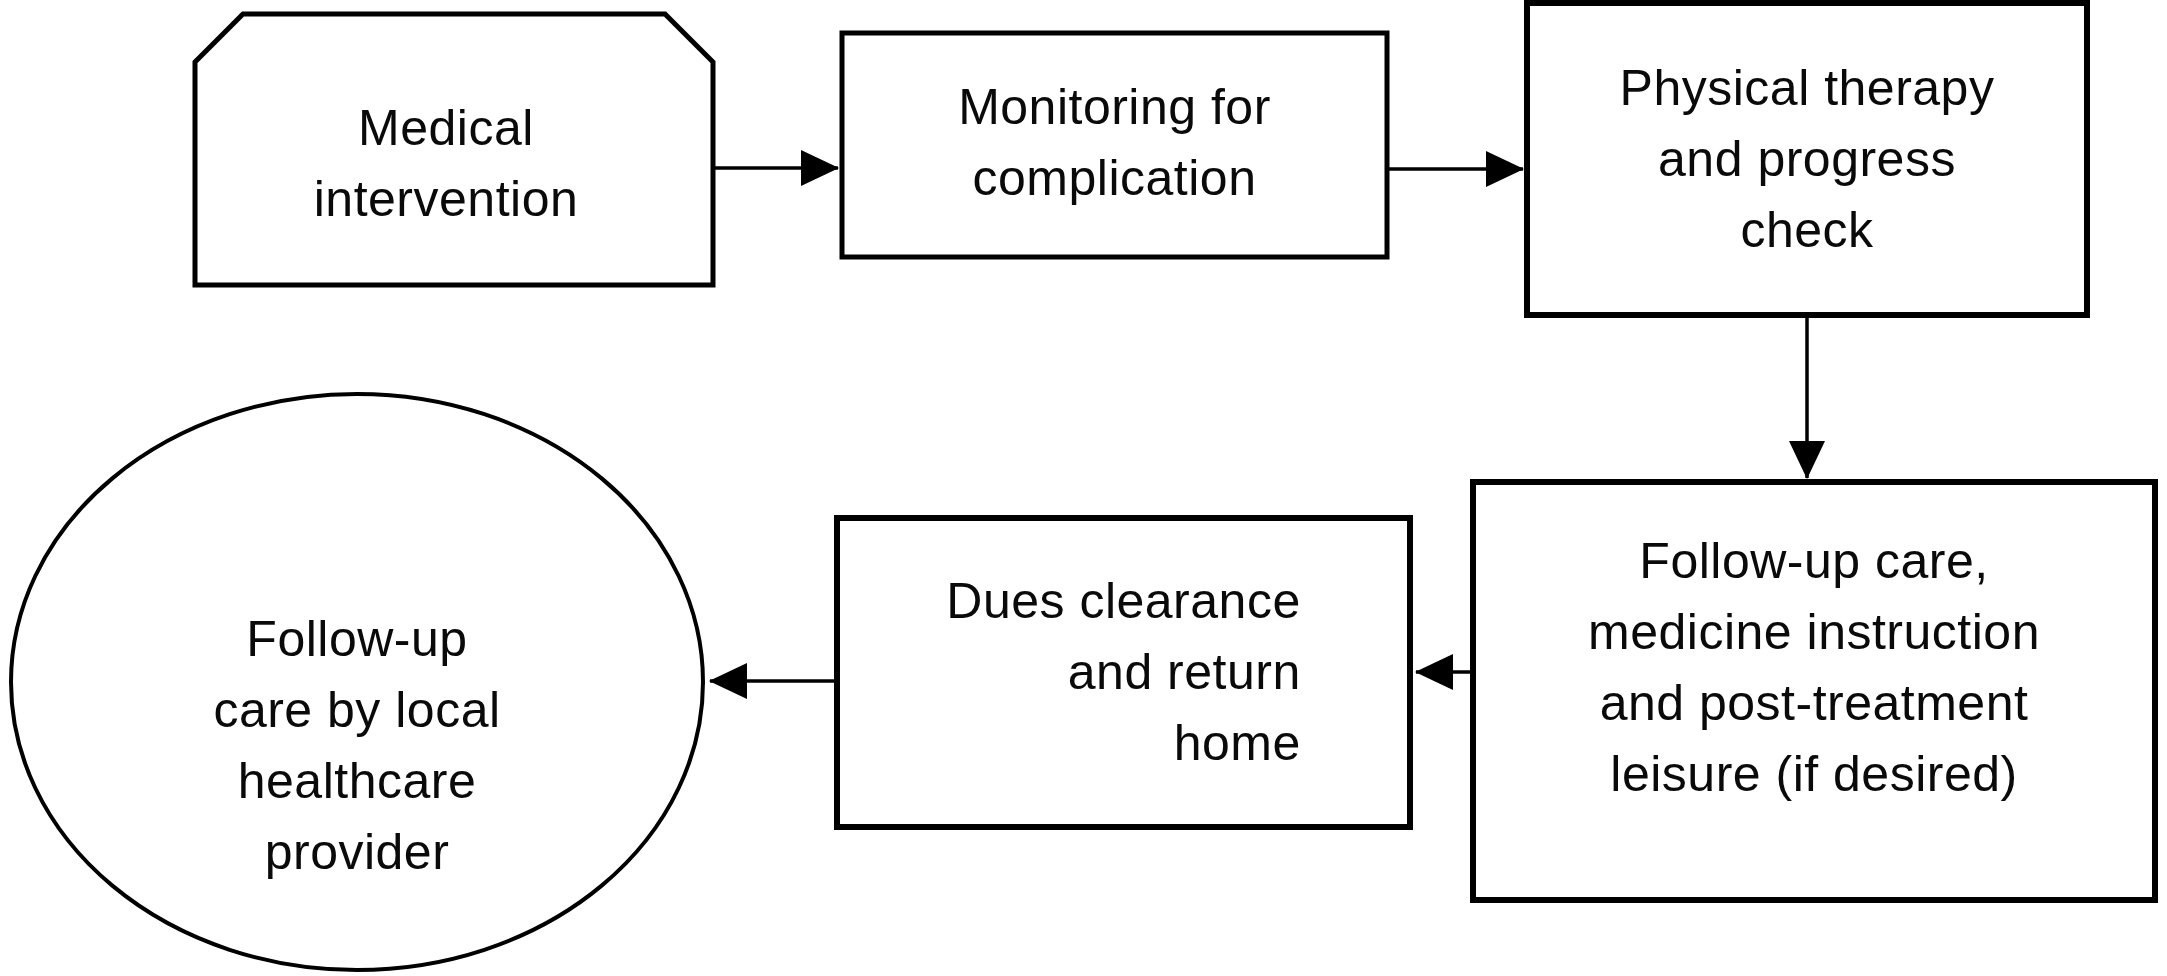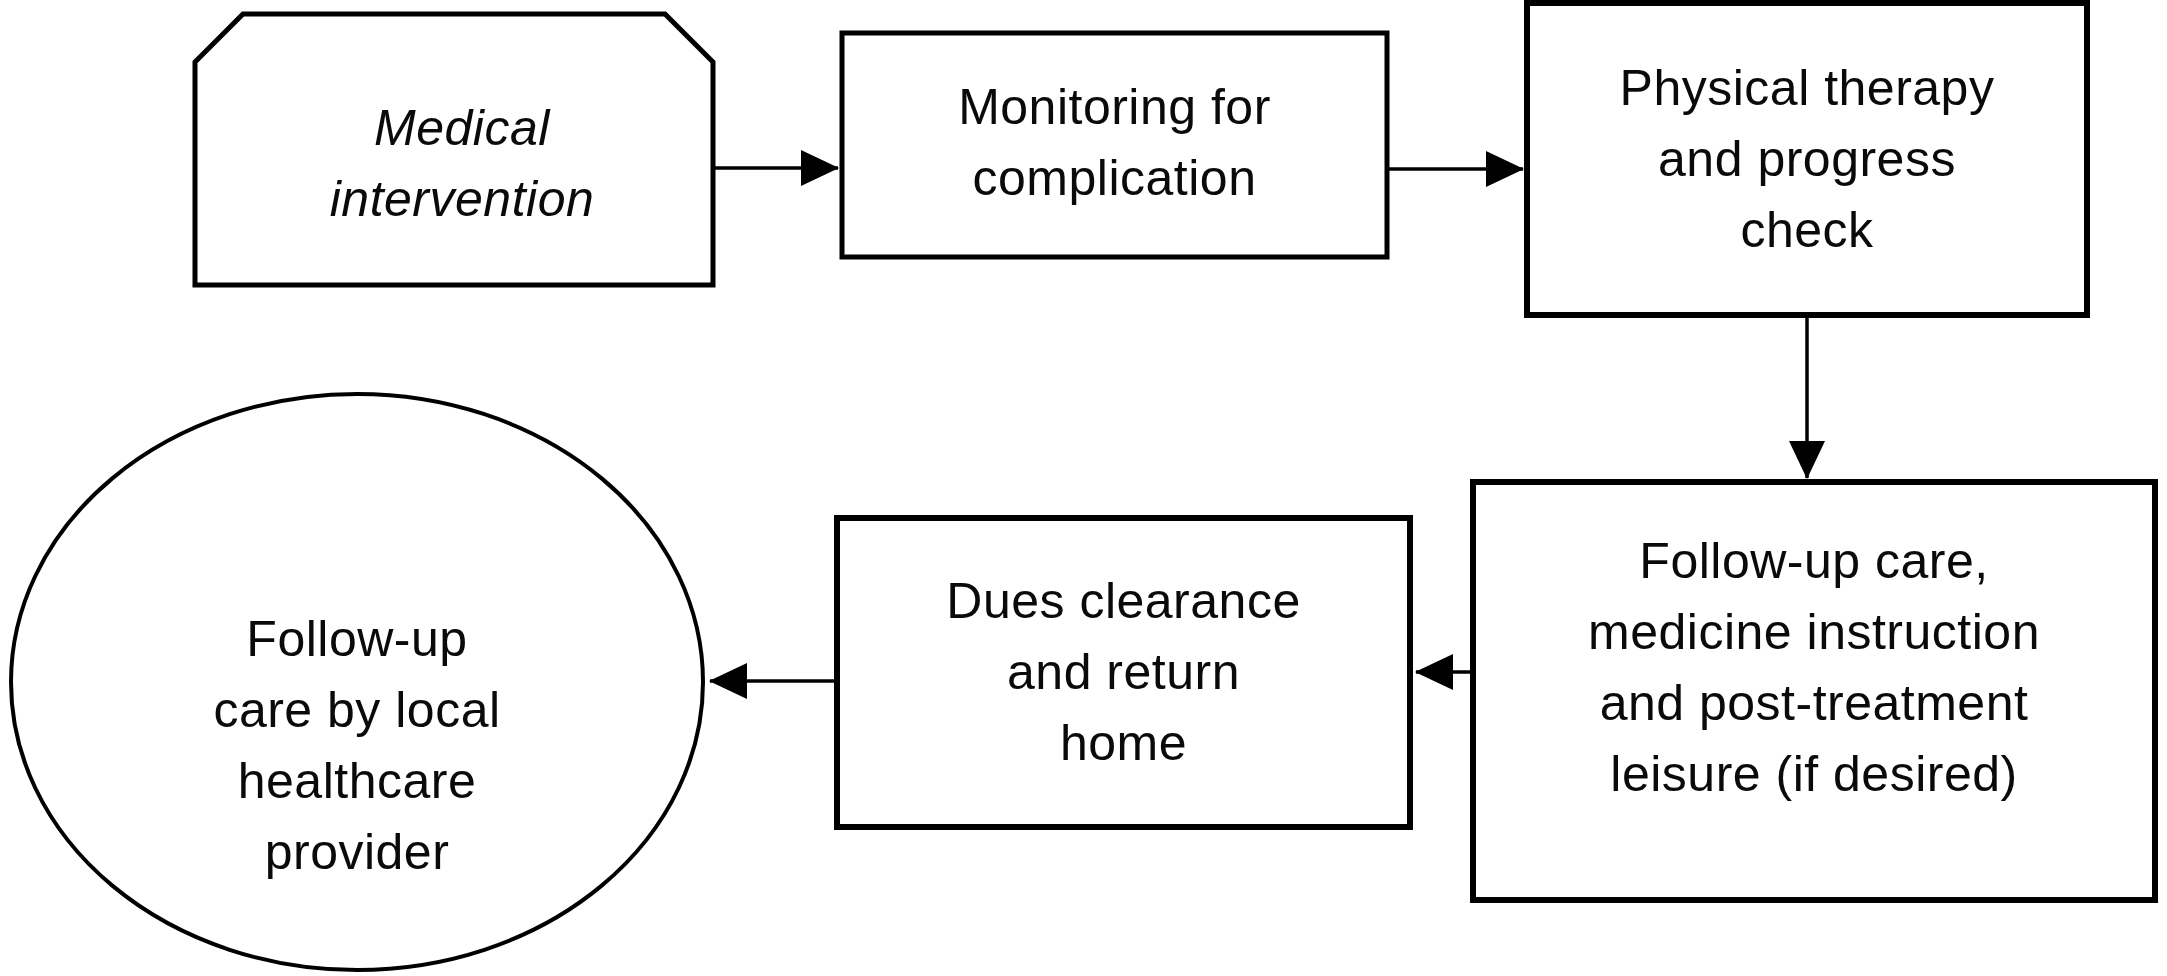--- a/index.html
+++ b/index.html
@@ -28,25 +28,25 @@
     align-items: center;
     justify-content: center;
     text-align: center;
     box-sizing: border-box;
     white-space: pre-line;
     font-size: 50px;
     line-height: 71px;
     color: #0a0a0a;
     letter-spacing: 0.5px;
   }
-  .label-medical      { left: 203px;  top: 14px;  width: 518px; height: 271px; padding-top: 28px; font-style: italic; }
+  .label-medical      { left: 187px;  top: 14px;  width: 518px; height: 271px; padding-top: 28px; }
   .label-monitoring   { left: 842px;  top: 28px;  width: 545px; height: 224px; padding-top: 6px; }
   .label-physical     { left: 1527px; top: 3px;   width: 560px; height: 312px; }
   .label-followupcare { left: 1473px; top: 482px; width: 682px; height: 418px; padding-bottom: 46px; }
-  .label-dues         { left: 837px;  top: 518px; width: 573px; height: 309px; }
+  .label-dues         { left: 837px;  top: 518px; width: 573px; height: 309px; text-align: right; }
   .label-provider     { left: 9px;    top: 404px; width: 696px; height: 580px; padding-top: 104px; text-align: center; }
 </style>
 </head>
 <body>
 
 <div class="canvas">
 
   <svg class="shapes-layer" viewBox="0 0 2167 976" width="2167" height="976" fill="none" stroke="#000000">
     <defs>
       <marker id="arrowhead" markerUnits="userSpaceOnUse" markerWidth="40" markerHeight="38" refX="37" refY="18" orient="auto">

